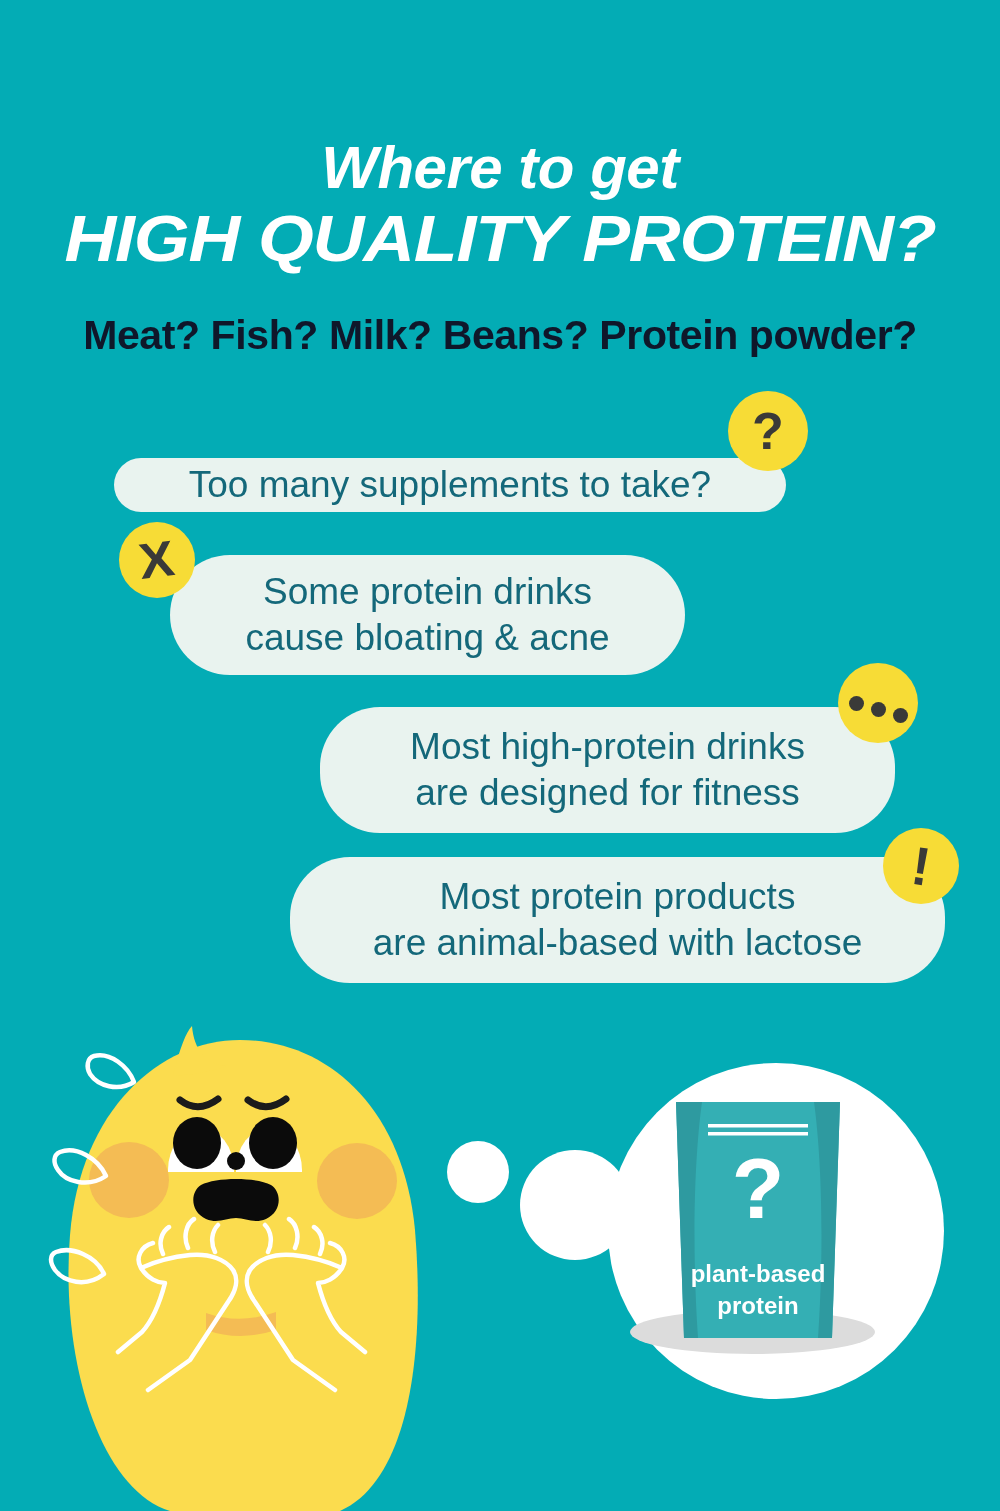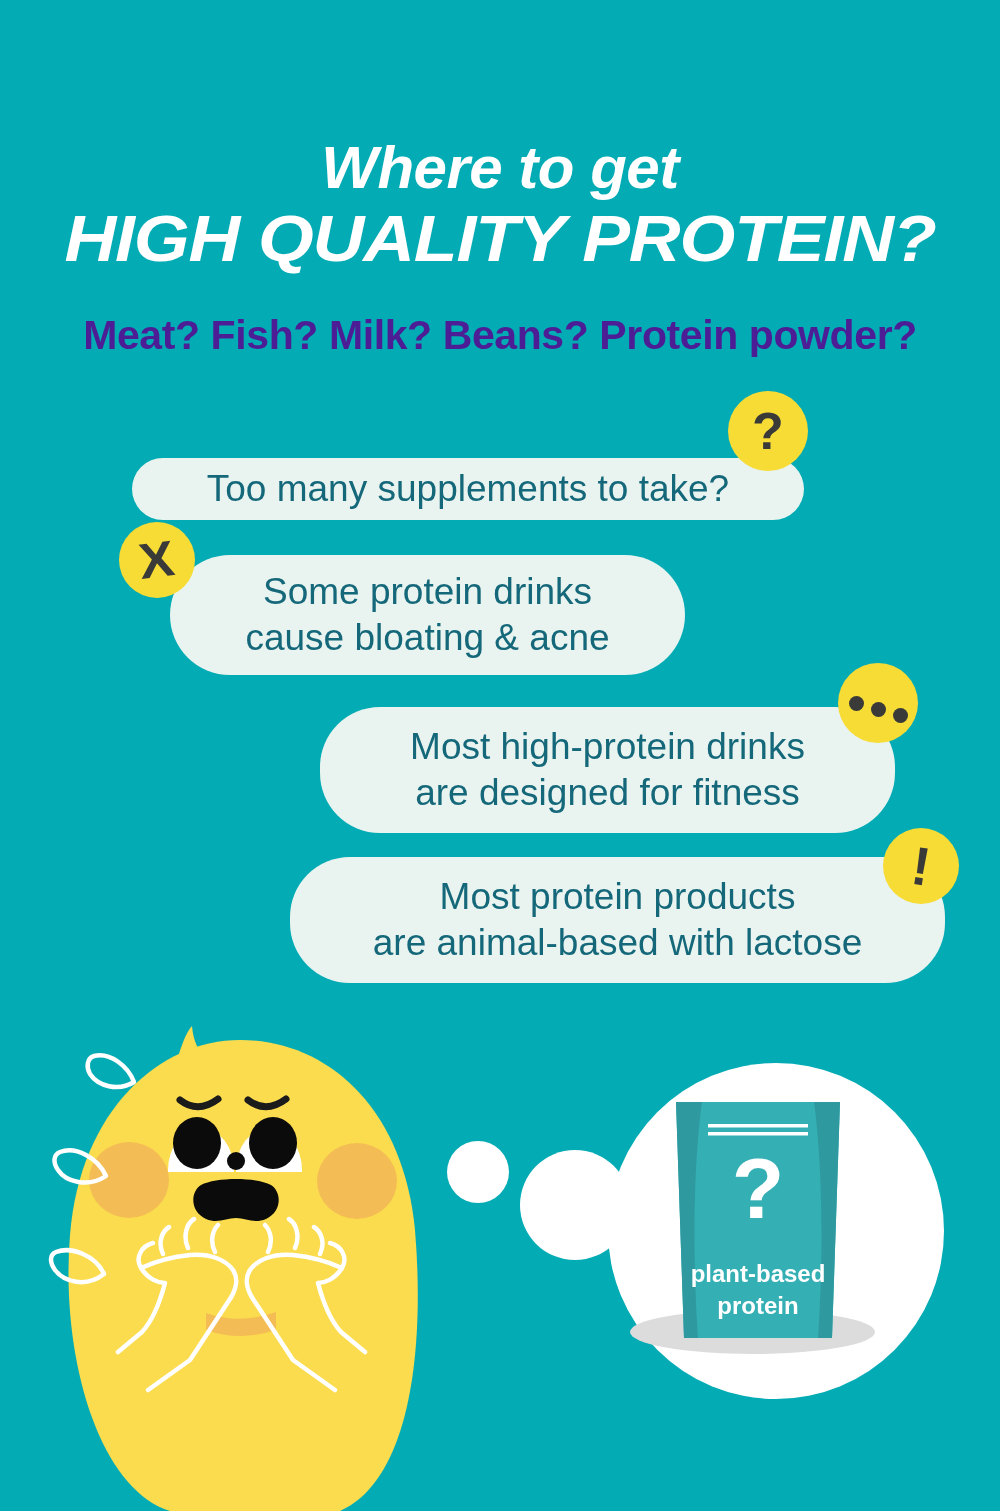--- a/index.html
+++ b/index.html
@@ -42,21 +42,21 @@
     display: block;
     transform: scaleX(1.12);
     margin-top: 6px;
   }
   .subtitle {
     position: absolute;
     left: 0;
     top: 312px;
     width: 1000px;
     text-align: center;
-    color: #4c1d95;
+    color: #0f172a;
     font-size: 41px;
     font-weight: bold;
     letter-spacing: -0.4px;
   }
 
   
   .bubble {
     position: absolute;
     background: #E9F3EF;
     border-radius: 60px;
@@ -64,21 +64,21 @@
     align-items: center;
     justify-content: center;
     box-sizing: border-box;
     color: #14687A;
     font-size: 37px;
     line-height: 1.25;
     text-align: center;
     padding: 6px 34px;
     z-index: 3;
   }
-  #bubble-1 { left: 132px; top: 458px;  width: 672px; height: 62px; }
+  #bubble-1 { left: 114px; top: 458px;  width: 672px; height: 54px; }
   #bubble-2 { left: 170px; top: 555px;  width: 515px; height: 120px; }
   #bubble-3 { left: 320px; top: 707px;  width: 575px; height: 126px; }
   #bubble-4 { left: 290px; top: 857px;  width: 655px; height: 126px; }
 
   
   .badge {
     position: absolute;
     background: #F7DC36;
     border-radius: 50%;
     z-index: 4;

